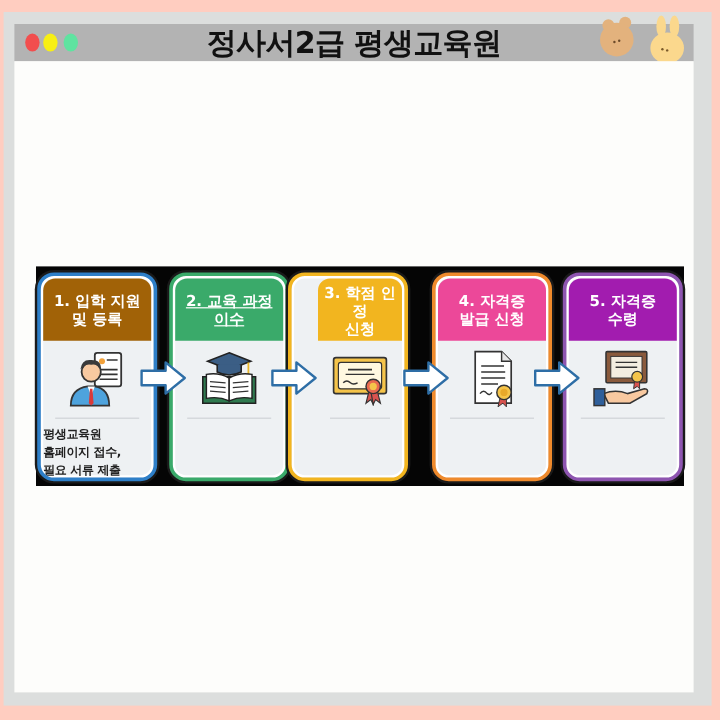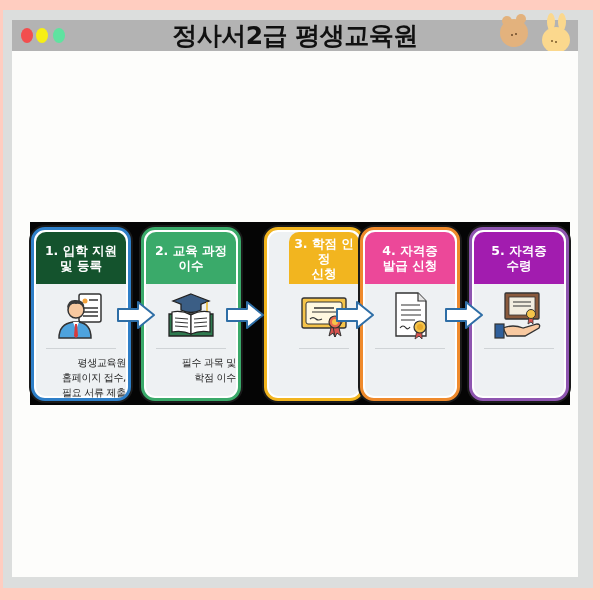--- a/index.html
+++ b/index.html
@@ -13,21 +13,21 @@
   .title{position:absolute;left:0;right:0;top:0;height:43px;line-height:31px;text-align:center;font-weight:bold;font-size:25px;color:#111;letter-spacing:-0.5px;}
   .mascot{position:absolute;}
   .bear{left:498px;top:13px;width:32px;height:36px;}
   .bunny{left:540px;top:12px;width:32px;height:42px;}
   .content{position:absolute;left:12px;top:51px;width:566px;height:526px;background:#fdfdfb;}
   .band{position:absolute;left:30px;top:222px;width:540px;height:183px;background:#050505;}
   .card{position:absolute;top:227px;width:100px;height:174px;border-radius:14px;background:#eef1f3;box-sizing:border-box;border:3px solid;box-shadow:inset 0 0 0 2px #ffffff, 0 0 0 2px #1a1a1a;overflow:hidden;}
   .card .head{height:52px;display:flex;align-items:center;justify-content:center;text-align:center;color:#fff;font-weight:bold;font-size:12.5px;line-height:15px;padding:0 4px;border-radius:10px 10px 0 0;margin:2px 2px 0 2px;}
   .card .icon{height:62px;display:flex;align-items:center;justify-content:center;}
   .card .divider{height:1px;background:#cfd3d6;margin:2px 12px 6px 12px;}
-  .card .desc{text-align:right;font-size:10px;font-weight:normal;line-height:15px;color:#222;padding:0 2px;letter-spacing:-0.3px;}
+  .card .desc{text-align:left;font-size:10px;font-weight:bold;line-height:15px;color:#222;padding:0 2px;letter-spacing:-0.3px;}
   .arrow{position:absolute;top:300px;width:40px;height:30px;}
 </style>
 </head>
 <body>
 
 <div class="frame"></div>
 
 <div class="titlebar">
   <span class="dot red"></span>
   <span class="dot yellow"></span>
@@ -48,21 +48,21 @@
   <ellipse cx="16" cy="28" rx="14" ry="13" fill="#fbd88d"></ellipse>
   <circle cx="12" cy="29" r="1" fill="#7a5a2a"></circle>
   <circle cx="16" cy="30" r="1" fill="#7a5a2a"></circle>
 </svg>
 
 <div class="content"></div>
 
 <div class="band"></div>
 
 <div class="card" style="left:31px;border-color:#2e7fc8;">
-  <div class="head" style="background:#14532d;">
+  <div class="head" style="background:#a16207;">
     <div>
         <div>1. 입학 지원</div>
         <div>및 등록</div>
       </div>
   </div>
   <div class="icon">
     <svg width="56" height="50" viewBox="0 0 56 50">
       <rect x="26" y="4" width="22" height="28" rx="2" fill="#fff" stroke="#333" stroke-width="1.5"></rect>
       <circle cx="32" cy="11" r="2.5" fill="#f2a13a"></circle>
       <line x1="36" y1="10" x2="45" y2="10" stroke="#333" stroke-width="1.3"></line>
@@ -78,21 +78,21 @@
   </div>
   <div class="divider"></div>
   <div class="desc">
     <div>평생교육원</div>
     <div>홈페이지 접수,</div>
     <div>필요 서류 제출</div>
   </div>
 </div>
 
 <div class="card" style="left:141px;border-color:#3aaa6a;">
-  <div class="head" style="background:#3aaa6a;">
+  <div class="head" style="background:#3aaa6a;text-decoration:underline;">
     <div>
         <div>2. 교육 과정</div>
         <div>이수</div>
       </div>
   </div>
   <div class="icon">
     <svg width="56" height="50" viewBox="0 0 56 50">
       <path d="M28 4 L46 11 L28 18 L10 11 Z" fill="#3b5e85" stroke="#222" stroke-width="1.3"></path>
       <path d="M18 14 L18 20 Q28 25 38 20 L38 14" fill="#3b5e85" stroke="#222" stroke-width="1.3"></path>
       <line x1="44" y1="12" x2="44" y2="22" stroke="#e8b62a" stroke-width="1.5"></line>
@@ -104,27 +104,23 @@
         <line x1="12" y1="28" x2="25" y2="29"></line>
           <line x1="12" y1="32" x2="25" y2="33"></line>
           <line x1="12" y1="36" x2="25" y2="37"></line>
         <line x1="31" y1="29" x2="44" y2="28"></line>
           <line x1="31" y1="33" x2="44" y2="32"></line>
           <line x1="31" y1="37" x2="44" y2="36"></line>
       </g>
     </svg>
   </div>
   <div class="divider"></div>
-  <div class="desc">
-    <div>필수 과목 및</div>
-    <div>학점 이수</div>
-  </div>
-</div>
-
-<div class="card" style="left:264px;border-color:#f2b51f;padding-left:20px;">
+</div>
+
+<div class="card" style="left:240px;border-color:#f2b51f;padding-left:20px;">
   <div class="head" style="background:#f2b51f;">
     <div>
         <div>3. 학점 인정</div>
         <div>신청</div>
       </div>
   </div>
   <div class="icon">
     <svg width="56" height="50" viewBox="0 0 56 50">
       <rect x="6" y="8" width="44" height="30" rx="2" fill="#f5c44a" stroke="#333" stroke-width="1.4"></rect>
       <rect x="10" y="12" width="36" height="22" rx="2" fill="#fff8e0" stroke="#333" stroke-width="1"></rect>

